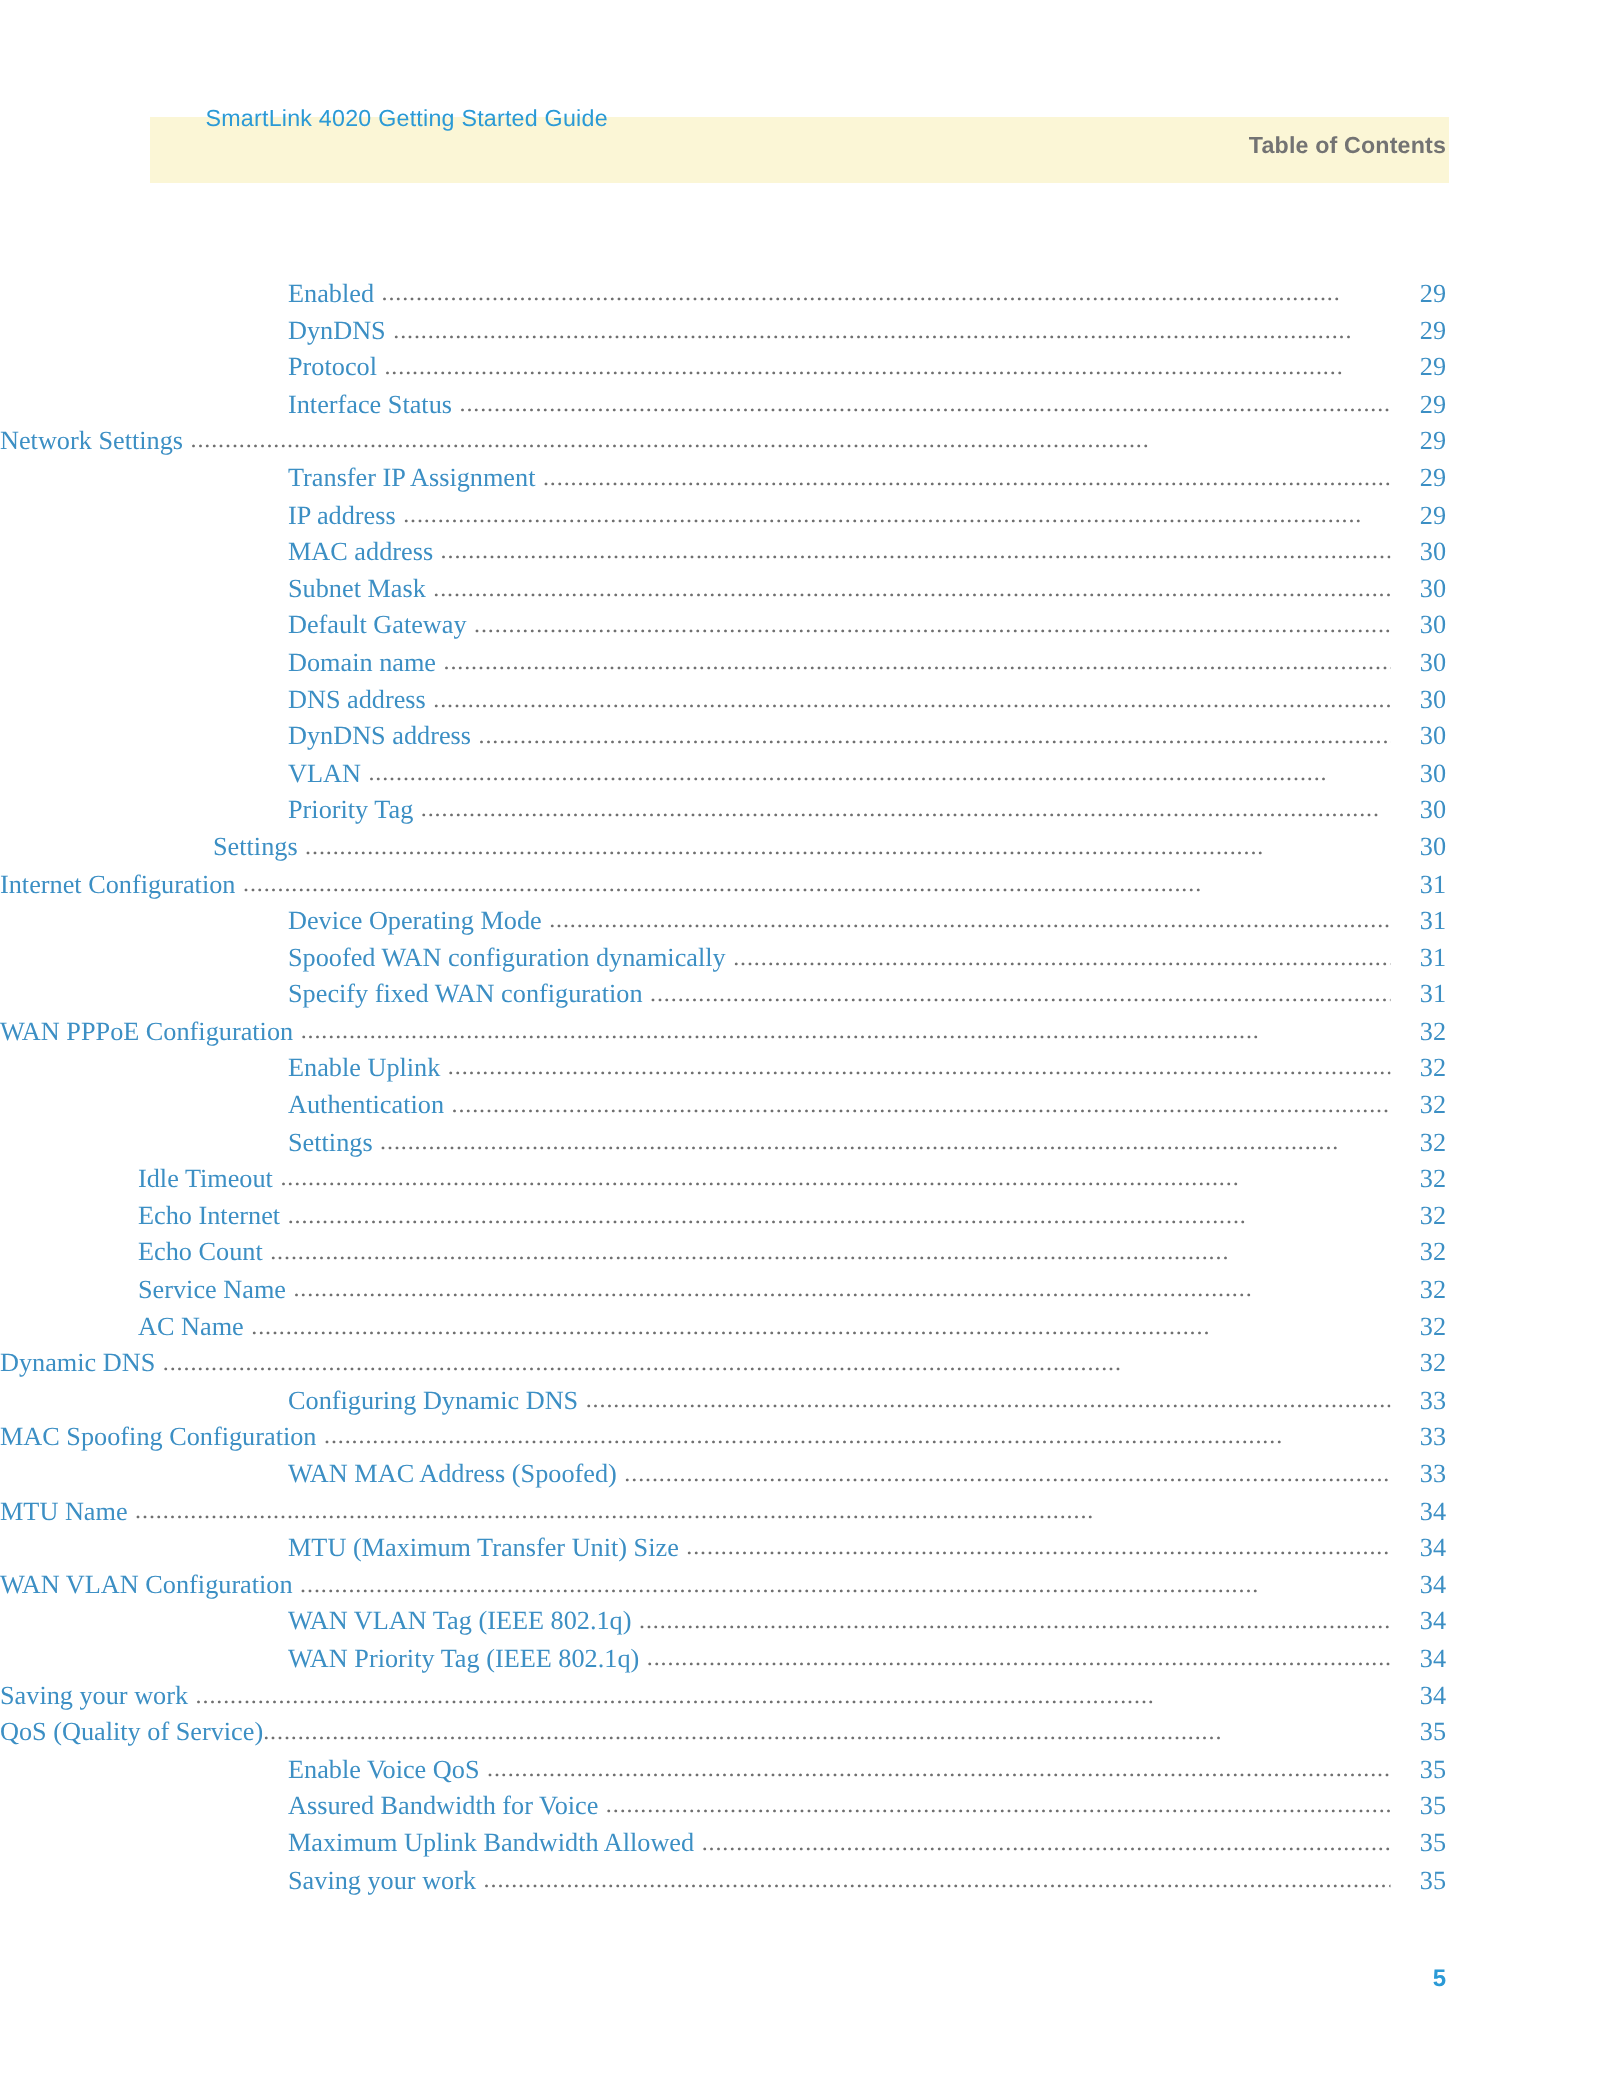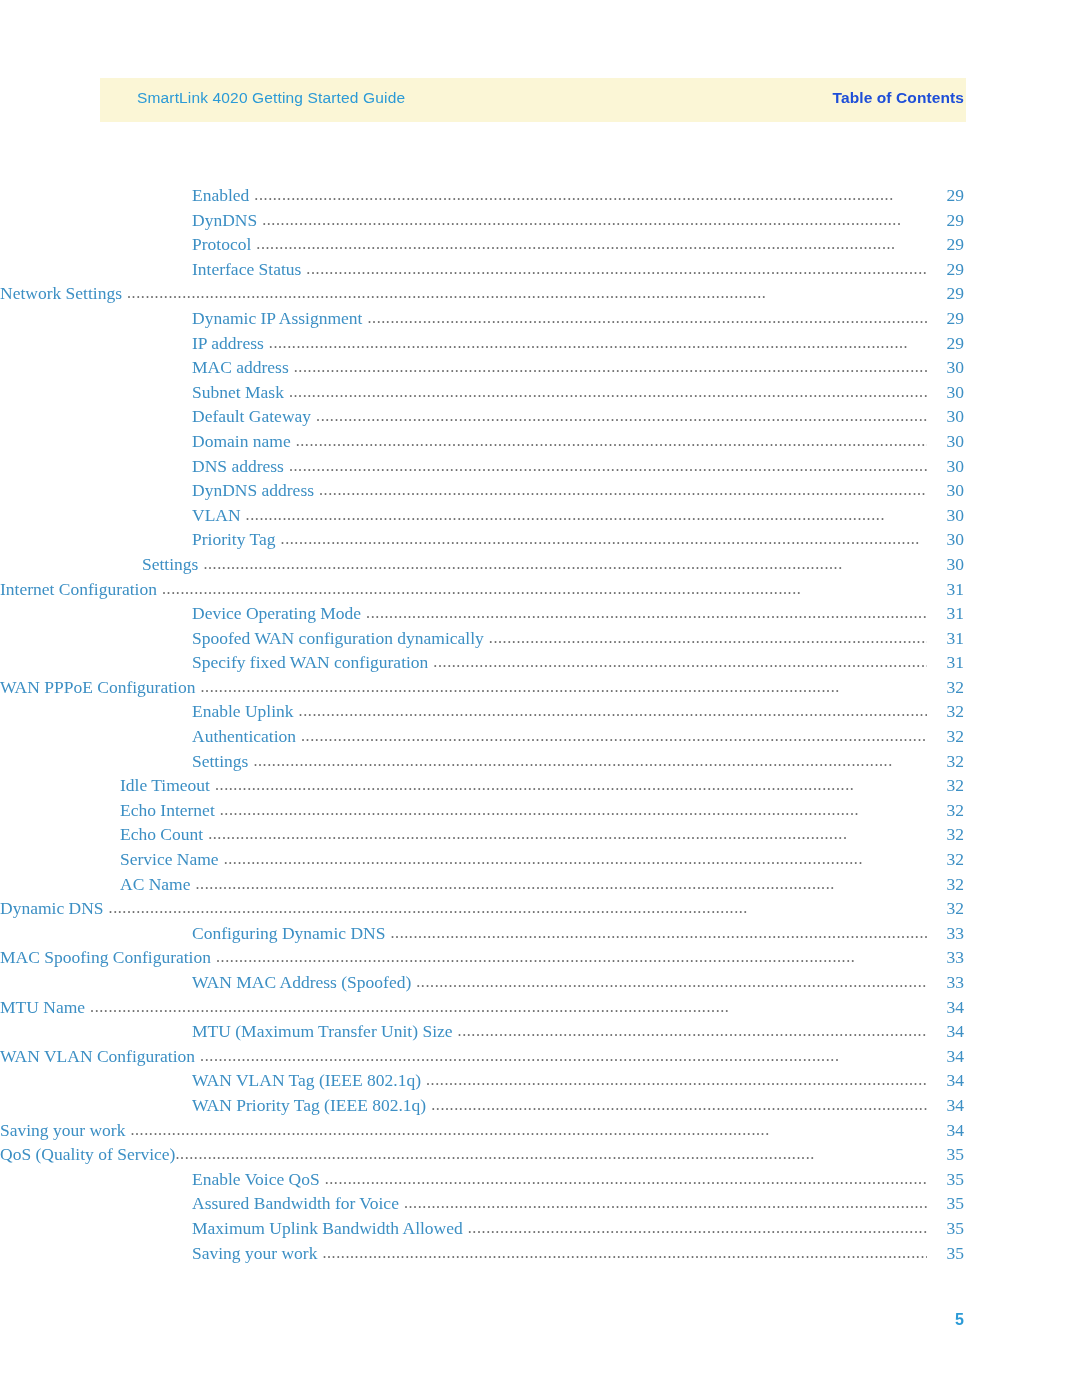--- a/index.html
+++ b/index.html
@@ -20,35 +20,35 @@
     position: absolute;
     left: 100px;
     top: 78px;
     width: 866px;
     height: 44px;
     background: #fbf6d6;
   }
   .header-title {
     position: absolute;
     left: 137px;
-    top: 89px;
+    top: 71px;
     font-family: "Liberation Sans", sans-serif;
     font-size: 15.5px;
     color: #2b9ad6;
     letter-spacing: 0.15px;
     white-space: nowrap;
   }
   .header-right {
     position: absolute;
     right: 116px;
     top: 89px;
     font-family: "Liberation Sans", sans-serif;
     font-size: 15.5px;
     font-weight: bold;
-    color: #1d4ed8;
+    color: #737373;
     letter-spacing: 0.1px;
     white-space: nowrap;
   }
 
   
   .toc {
     position: absolute;
     left: 0;
     top: 185px;
     width: 1080px;
@@ -80,21 +80,21 @@
     width: 34px;
     text-align: right;
     padding-right: 0px;
     white-space: nowrap;
     font-family: Liberation Serif, serif;
   }
 
   
   .lvl1 { padding-right: 116px; }
   .lvl2 { padding-left: 192px; padding-right: 116px; }
-  .lvl3 { padding-left: 120px; padding-right: 116px; }
+  .lvl3 { padding-left: 92px; padding-right: 116px; }
 
   
   .tight .dots { margin-left: 0px; }
 
   
   .page-number {
     position: absolute;
     right: 116px;
     top: 1311px;
     font-family: "Liberation Sans", sans-serif;
@@ -130,21 +130,21 @@
       <span class="label">Interface Status</span>
       <span class="dots">...........................................................................................................................................</span>
       <span class="page">29</span>
     </div>
     <div class="toc-row lvl1">
       <span class="label">Network Settings</span>
       <span class="dots">...........................................................................................................................................</span>
       <span class="page">29</span>
     </div>
     <div class="toc-row lvl2">
-      <span class="label">Dynamic IP Assignment</span>
+      <span class="label">Transfer IP Assignment</span>
       <span class="dots">...........................................................................................................................................</span>
       <span class="page">29</span>
     </div>
     <div class="toc-row lvl2">
       <span class="label">IP address</span>
       <span class="dots">...........................................................................................................................................</span>
       <span class="page">29</span>
     </div>
     <div class="toc-row lvl2">
       <span class="label">MAC address</span>

